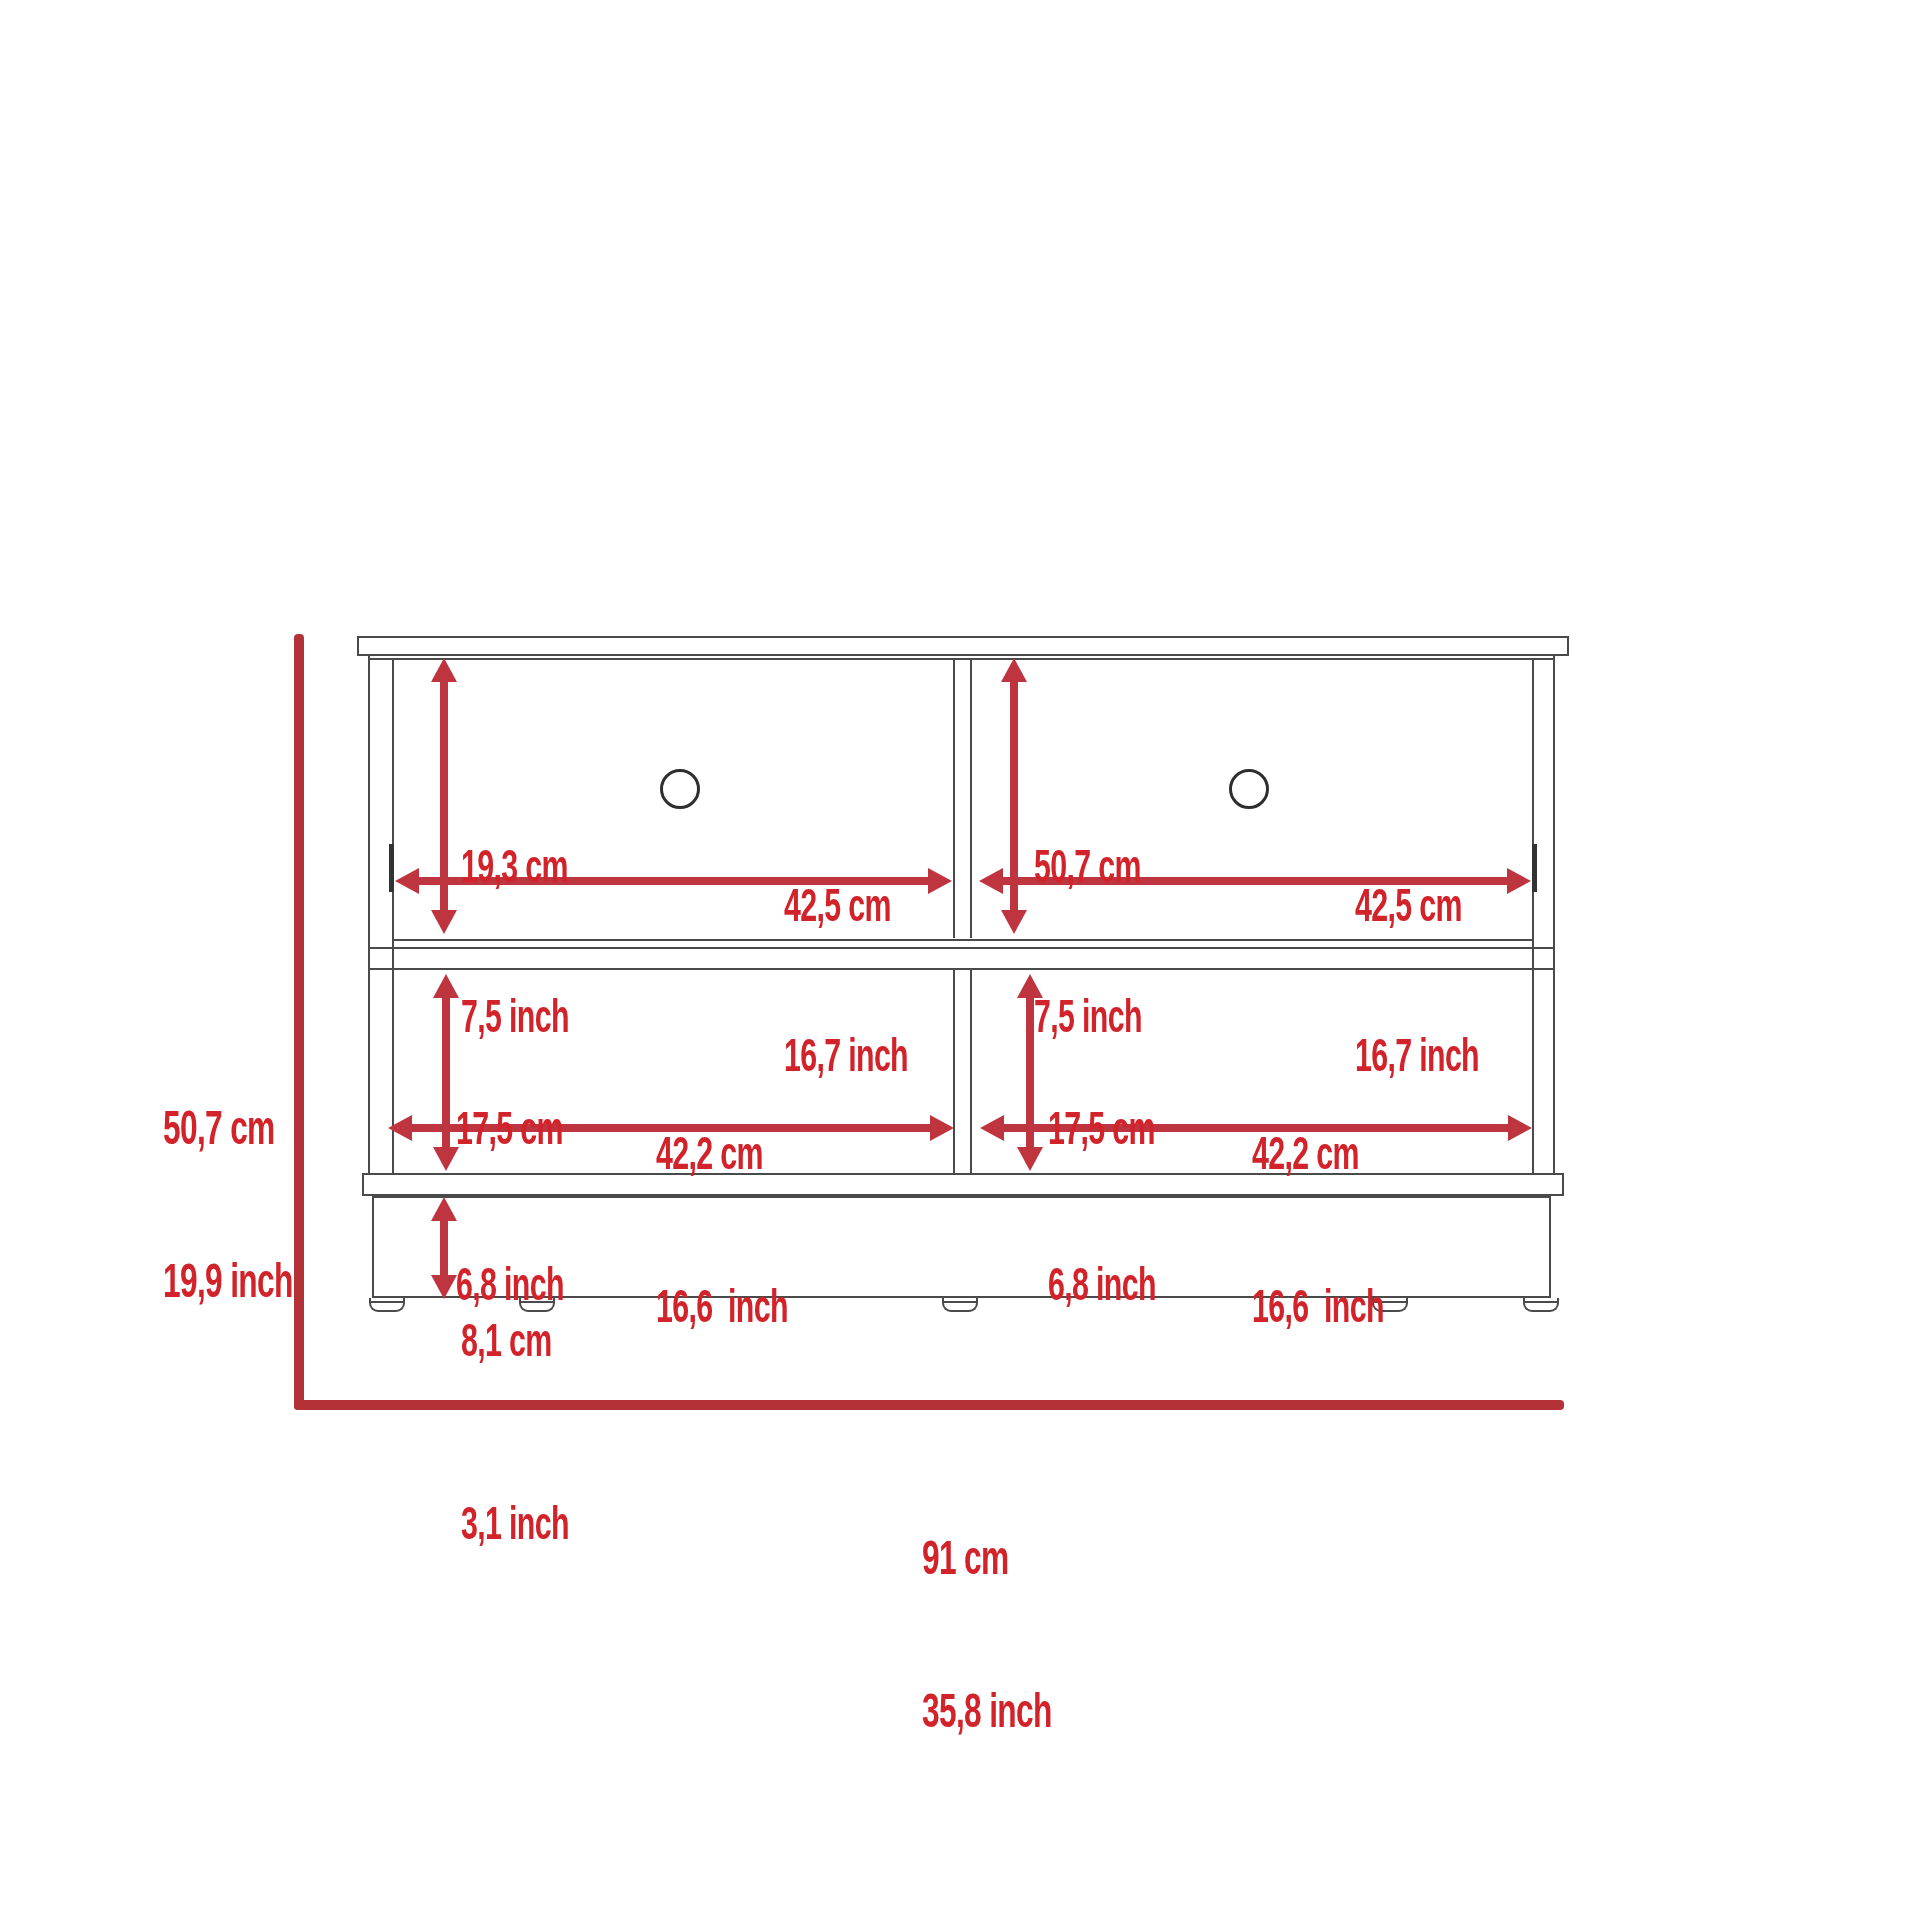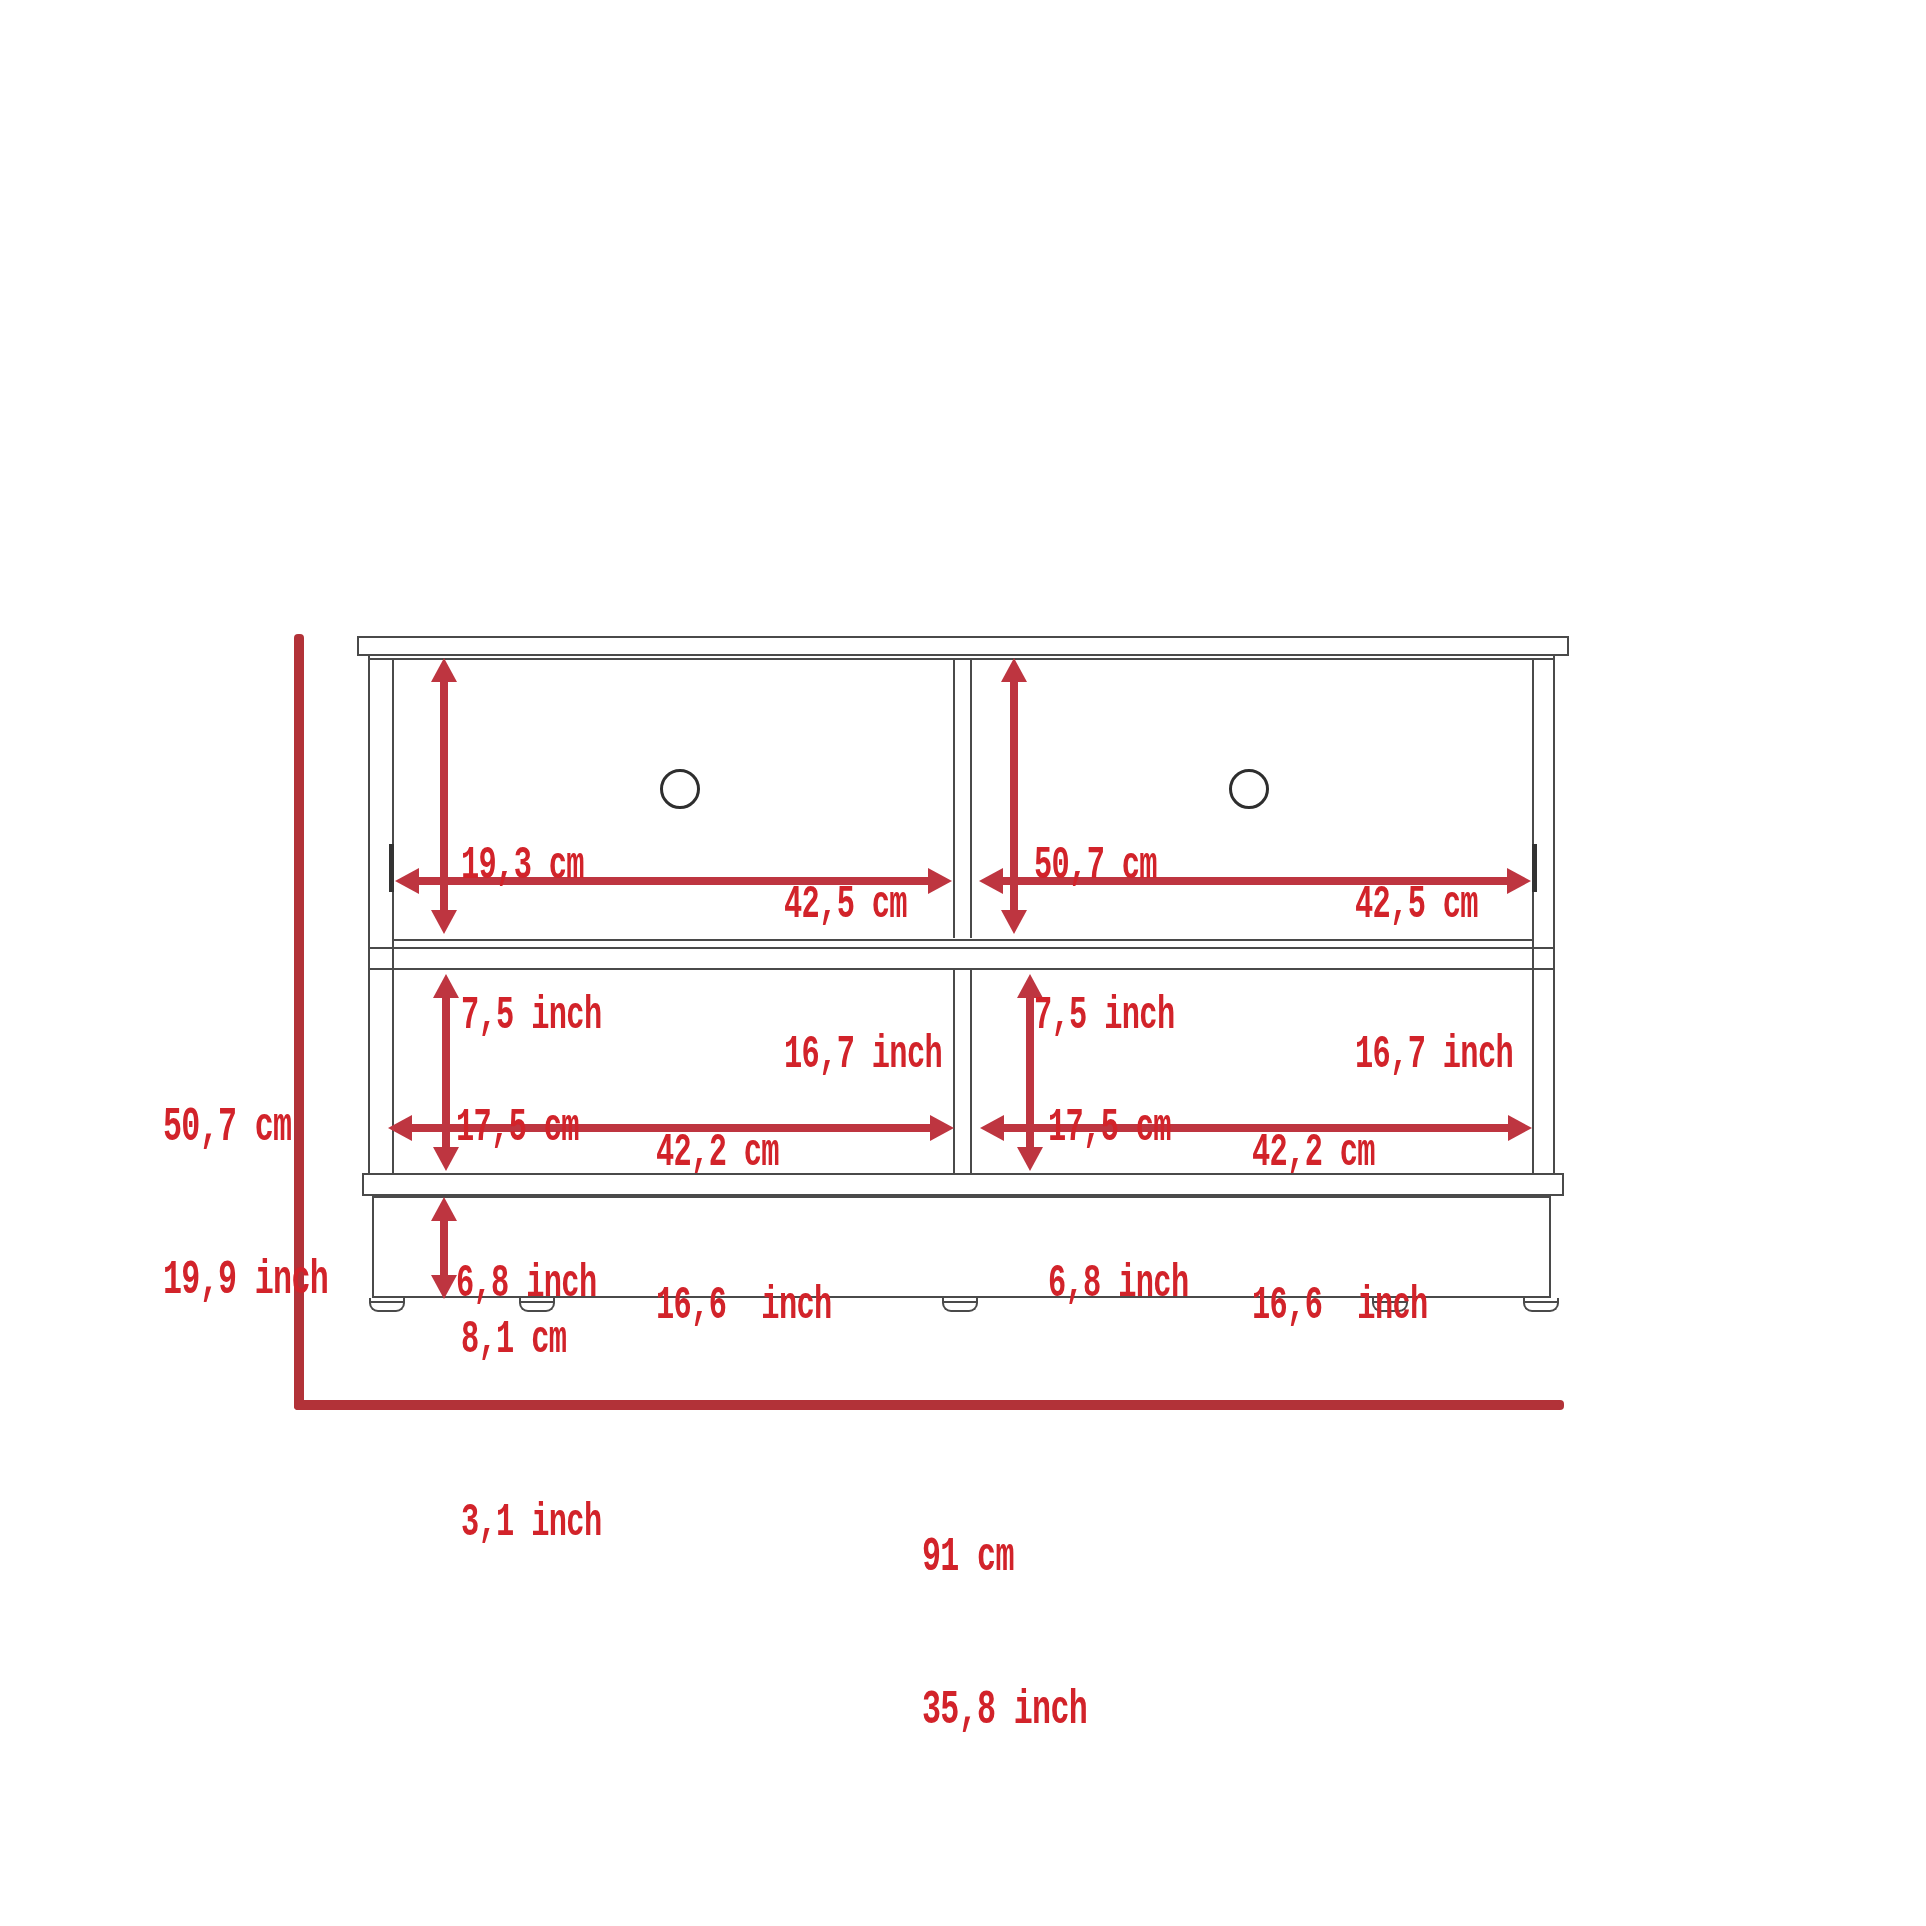--- a/index.html
+++ b/index.html
@@ -4,21 +4,21 @@
 <style>
   :root{
     --label-red:#D2232A;
     --arrow-red:#BE3540;
     --bracket-red:#B23238;
     --line-gray:#4A4A4A;
   }
   html,body{margin:0;padding:0;background:#ffffff;}
   .canvas{
     position:relative;width:1927px;height:1763px;background:#ffffff;overflow:hidden;
-    font-family:Liberation Mono, monospace;
+    font-family:Liberation Sans, sans-serif;
   }
   
   .board{position:absolute;background:#fff;border:2px solid var(--line-gray);box-sizing:border-box;}
   .ln{position:absolute;background:var(--line-gray);}
   .ln-v{width:2px;}
   .ln-h{height:2px;}
   .hole{position:absolute;width:40px;height:40px;border:3px solid #2e2e2e;border-radius:50%;box-sizing:border-box;background:#fff;}
   .hinge{position:absolute;width:5px;background:#333;}
   .foot{position:absolute;width:36px;height:14px;border:2px solid var(--line-gray);border-top:none;
         border-radius:0 0 9px 9px;box-sizing:border-box;background:#fff;}

